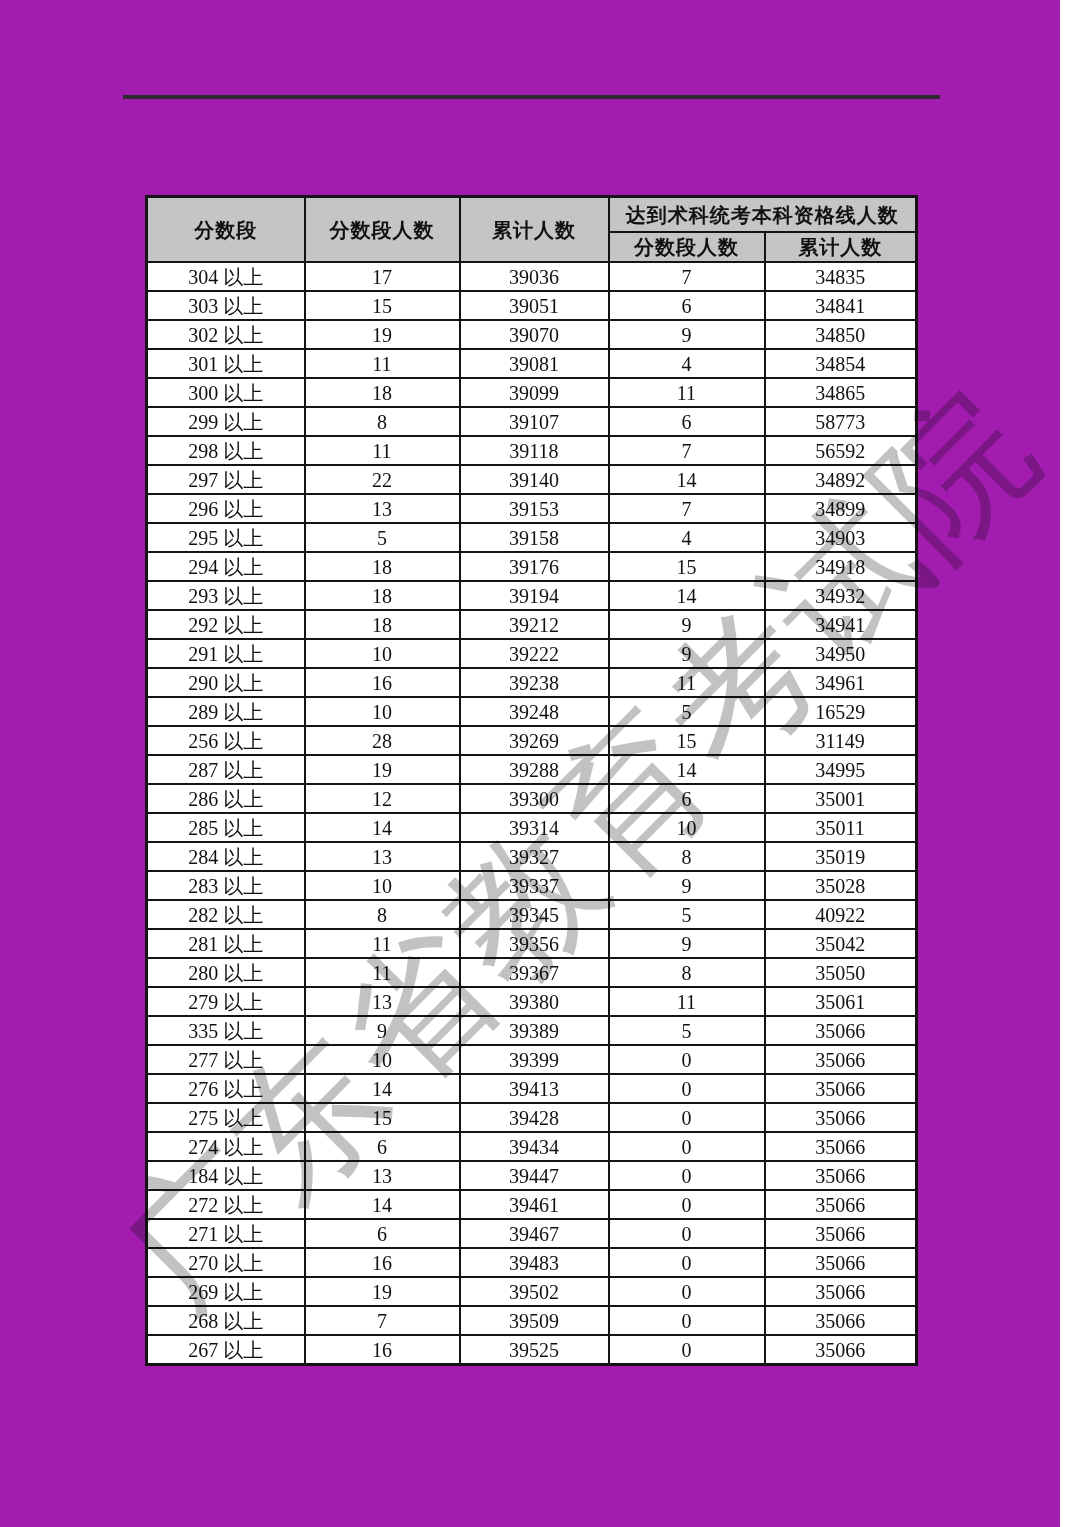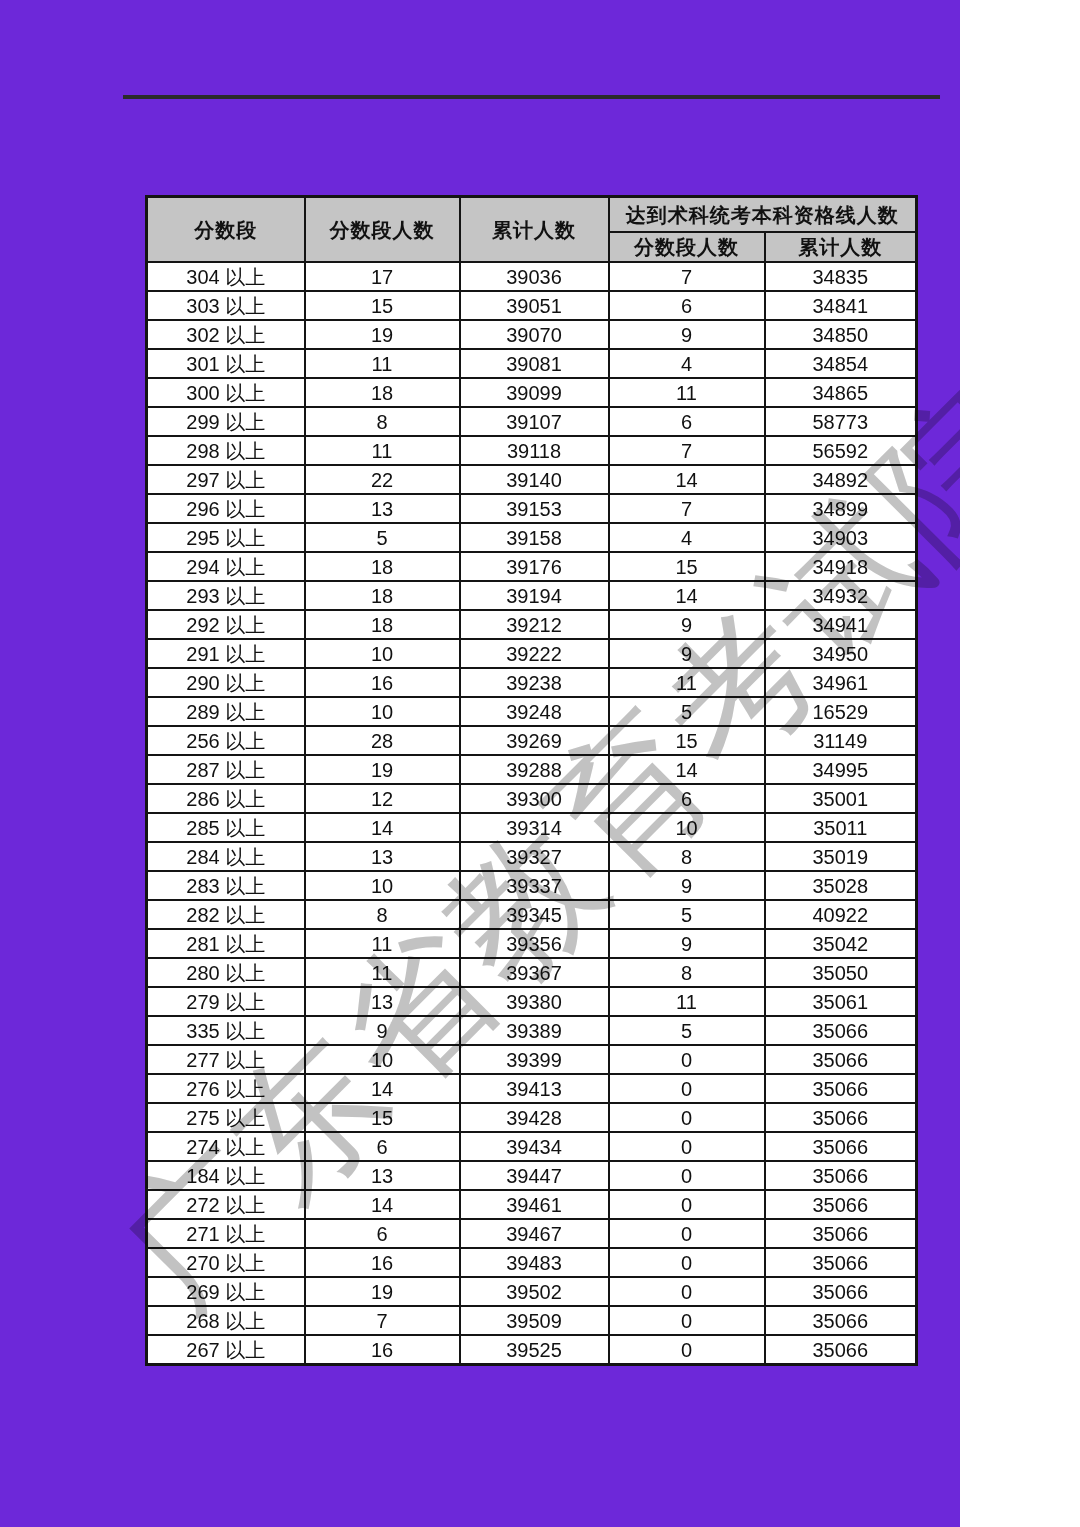--- a/index.html
+++ b/index.html
@@ -2,25 +2,25 @@
 <html><head>
 <meta charset="utf-8">
 <style>
   html, body {
     margin: 0;
     padding: 0;
     background: #ffffff;
   }
   .page {
     position: relative;
-    width: 960px;
+    width: 1060px;
     height: 1527px;
-    background: #6d28d9;
+    background: #a21caf;
     overflow: hidden;
-    font-family: Liberation Sans, sans-serif;
+    font-family: Liberation Serif, serif;
     color: #111111;
   }
   .top-rule {
     position: absolute;
     left: 123px;
     top: 95px;
     width: 817px;
     height: 4px;
     background: #2b2b2b;
   }

